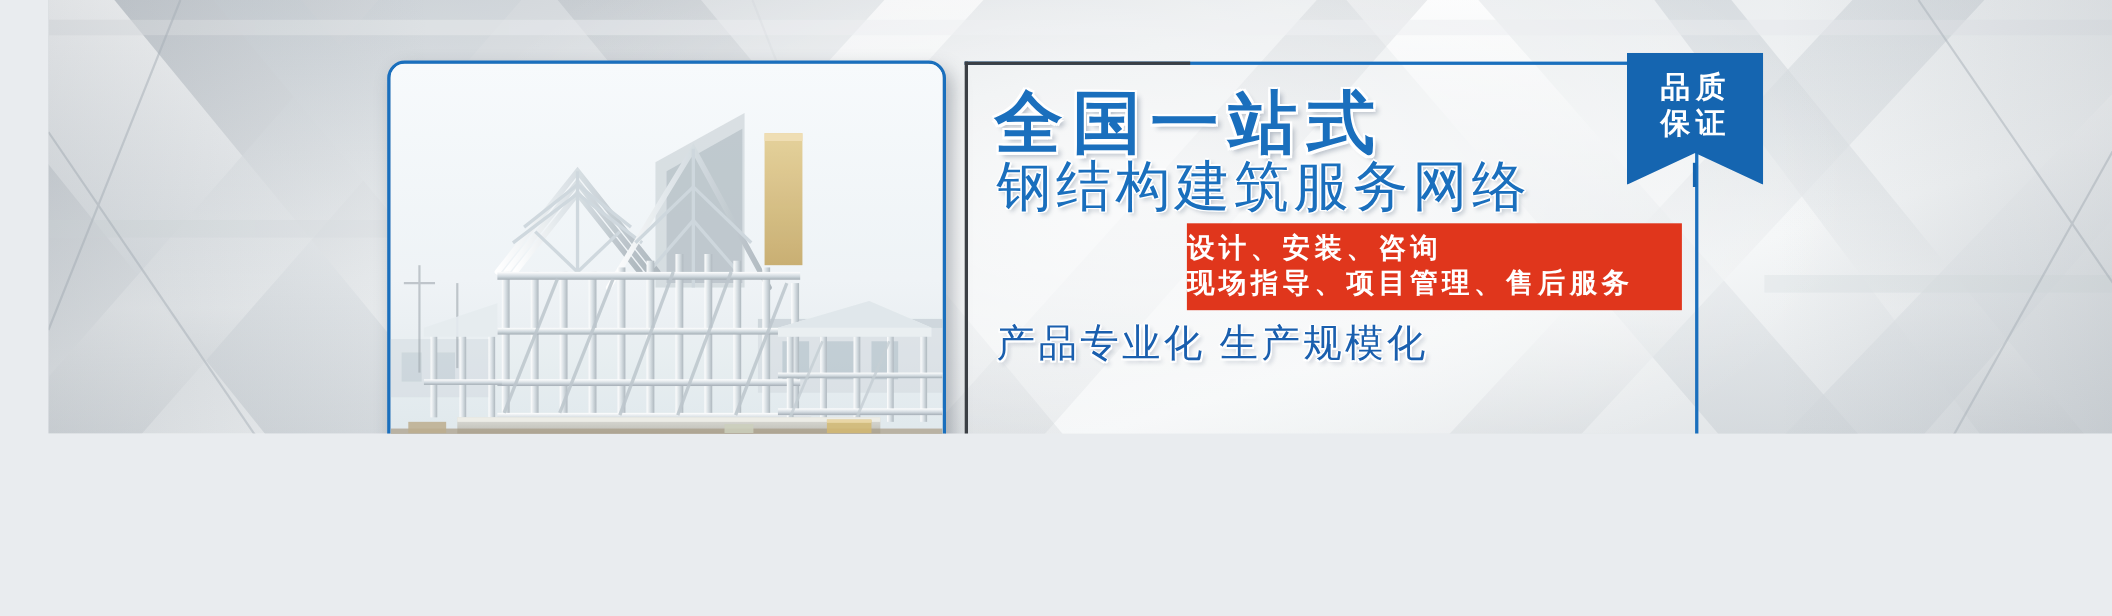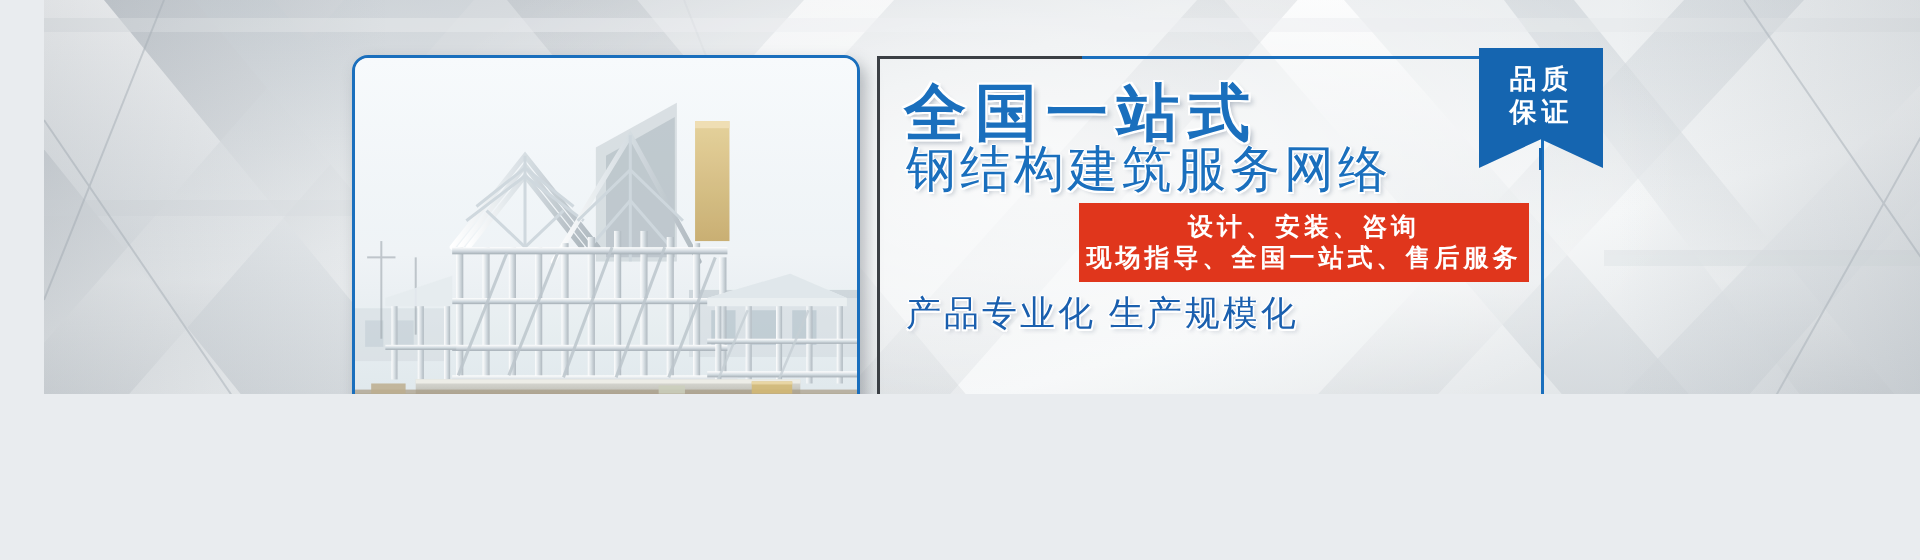--- a/index.html
+++ b/index.html
@@ -70,21 +70,21 @@
     color:#1a6fbd;letter-spacing:4px;white-space:nowrap;
     text-shadow:
       1.5px 0 0 #fff,-1.5px 0 0 #fff,0 1.5px 0 #fff,0 -1.5px 0 #fff,
       1.5px 1.5px 0 #fff,-1.5px 1.5px 0 #fff,
       3px 3px 4px rgba(40,60,90,.26);
   }
 
   .redbox{
     position:absolute;left:182px;top:147px;width:450px;
     background:#e0361c;padding:8px 0 9px 0;
-    text-align:center;
+    text-align:left;
   }
   .redbox .rl{
     color:#ffffff;font-weight:bold;white-space:nowrap;
     letter-spacing:4px;
   }
   .redbox .rl1{font-size:25px;line-height:31px;}
   .redbox .rl2{font-size:25px;line-height:31px;}
 
   .tag-line{
     position:absolute;left:9px;
@@ -354,21 +354,21 @@
   </div>
 
   <div class="content">
 
     <div class="headline">全国一站式</div>
 
     <div class="subhead">钢结构建筑服务网络</div>
 
     <div class="redbox">
       <div class="rl rl1">设计、安装、咨询</div>
-      <div class="rl rl2">现场指导、全国一站式、售后服务</div>
+      <div class="rl rl2">现场指导、项目管理、售后服务</div>
     </div>
 
     <div class="tag-line tag-line-1">产品专业化  生产规模化</div>
   </div>
 
   <div class="badge-stem"></div>
   <div class="badge">
     <div class="badge-line b1">品质</div>
     <div class="badge-line b2">保证</div>
   </div>

